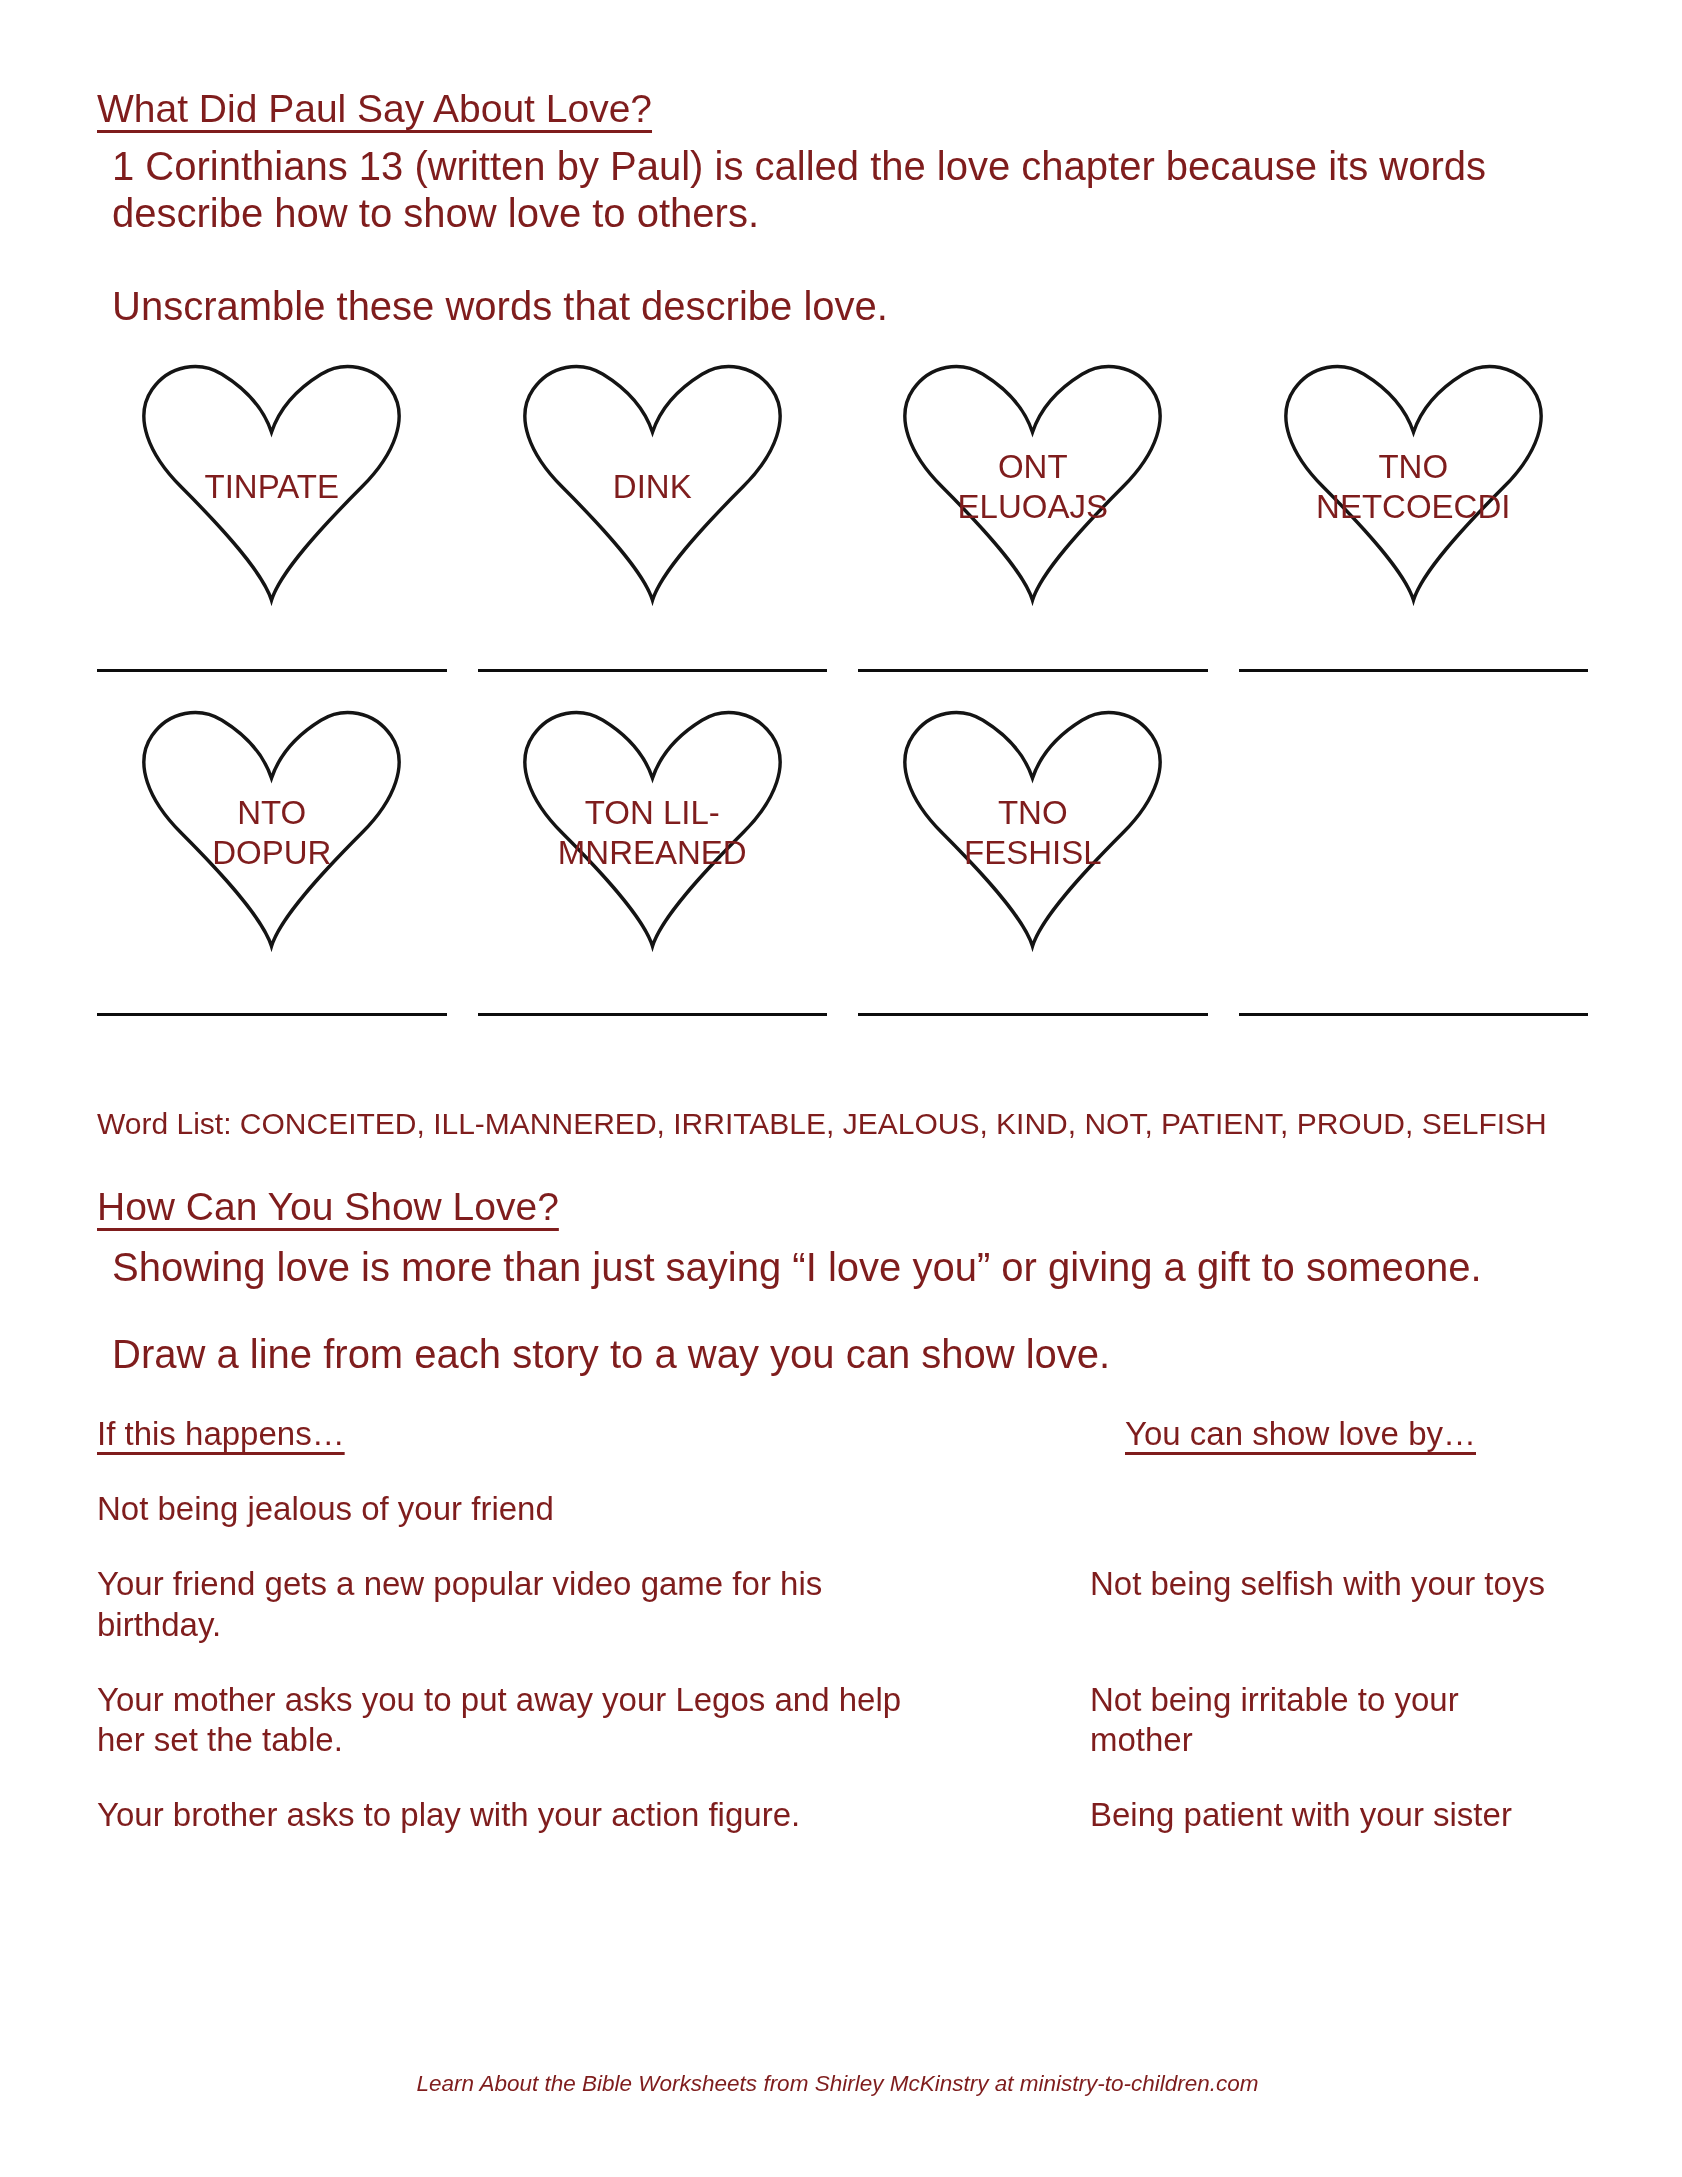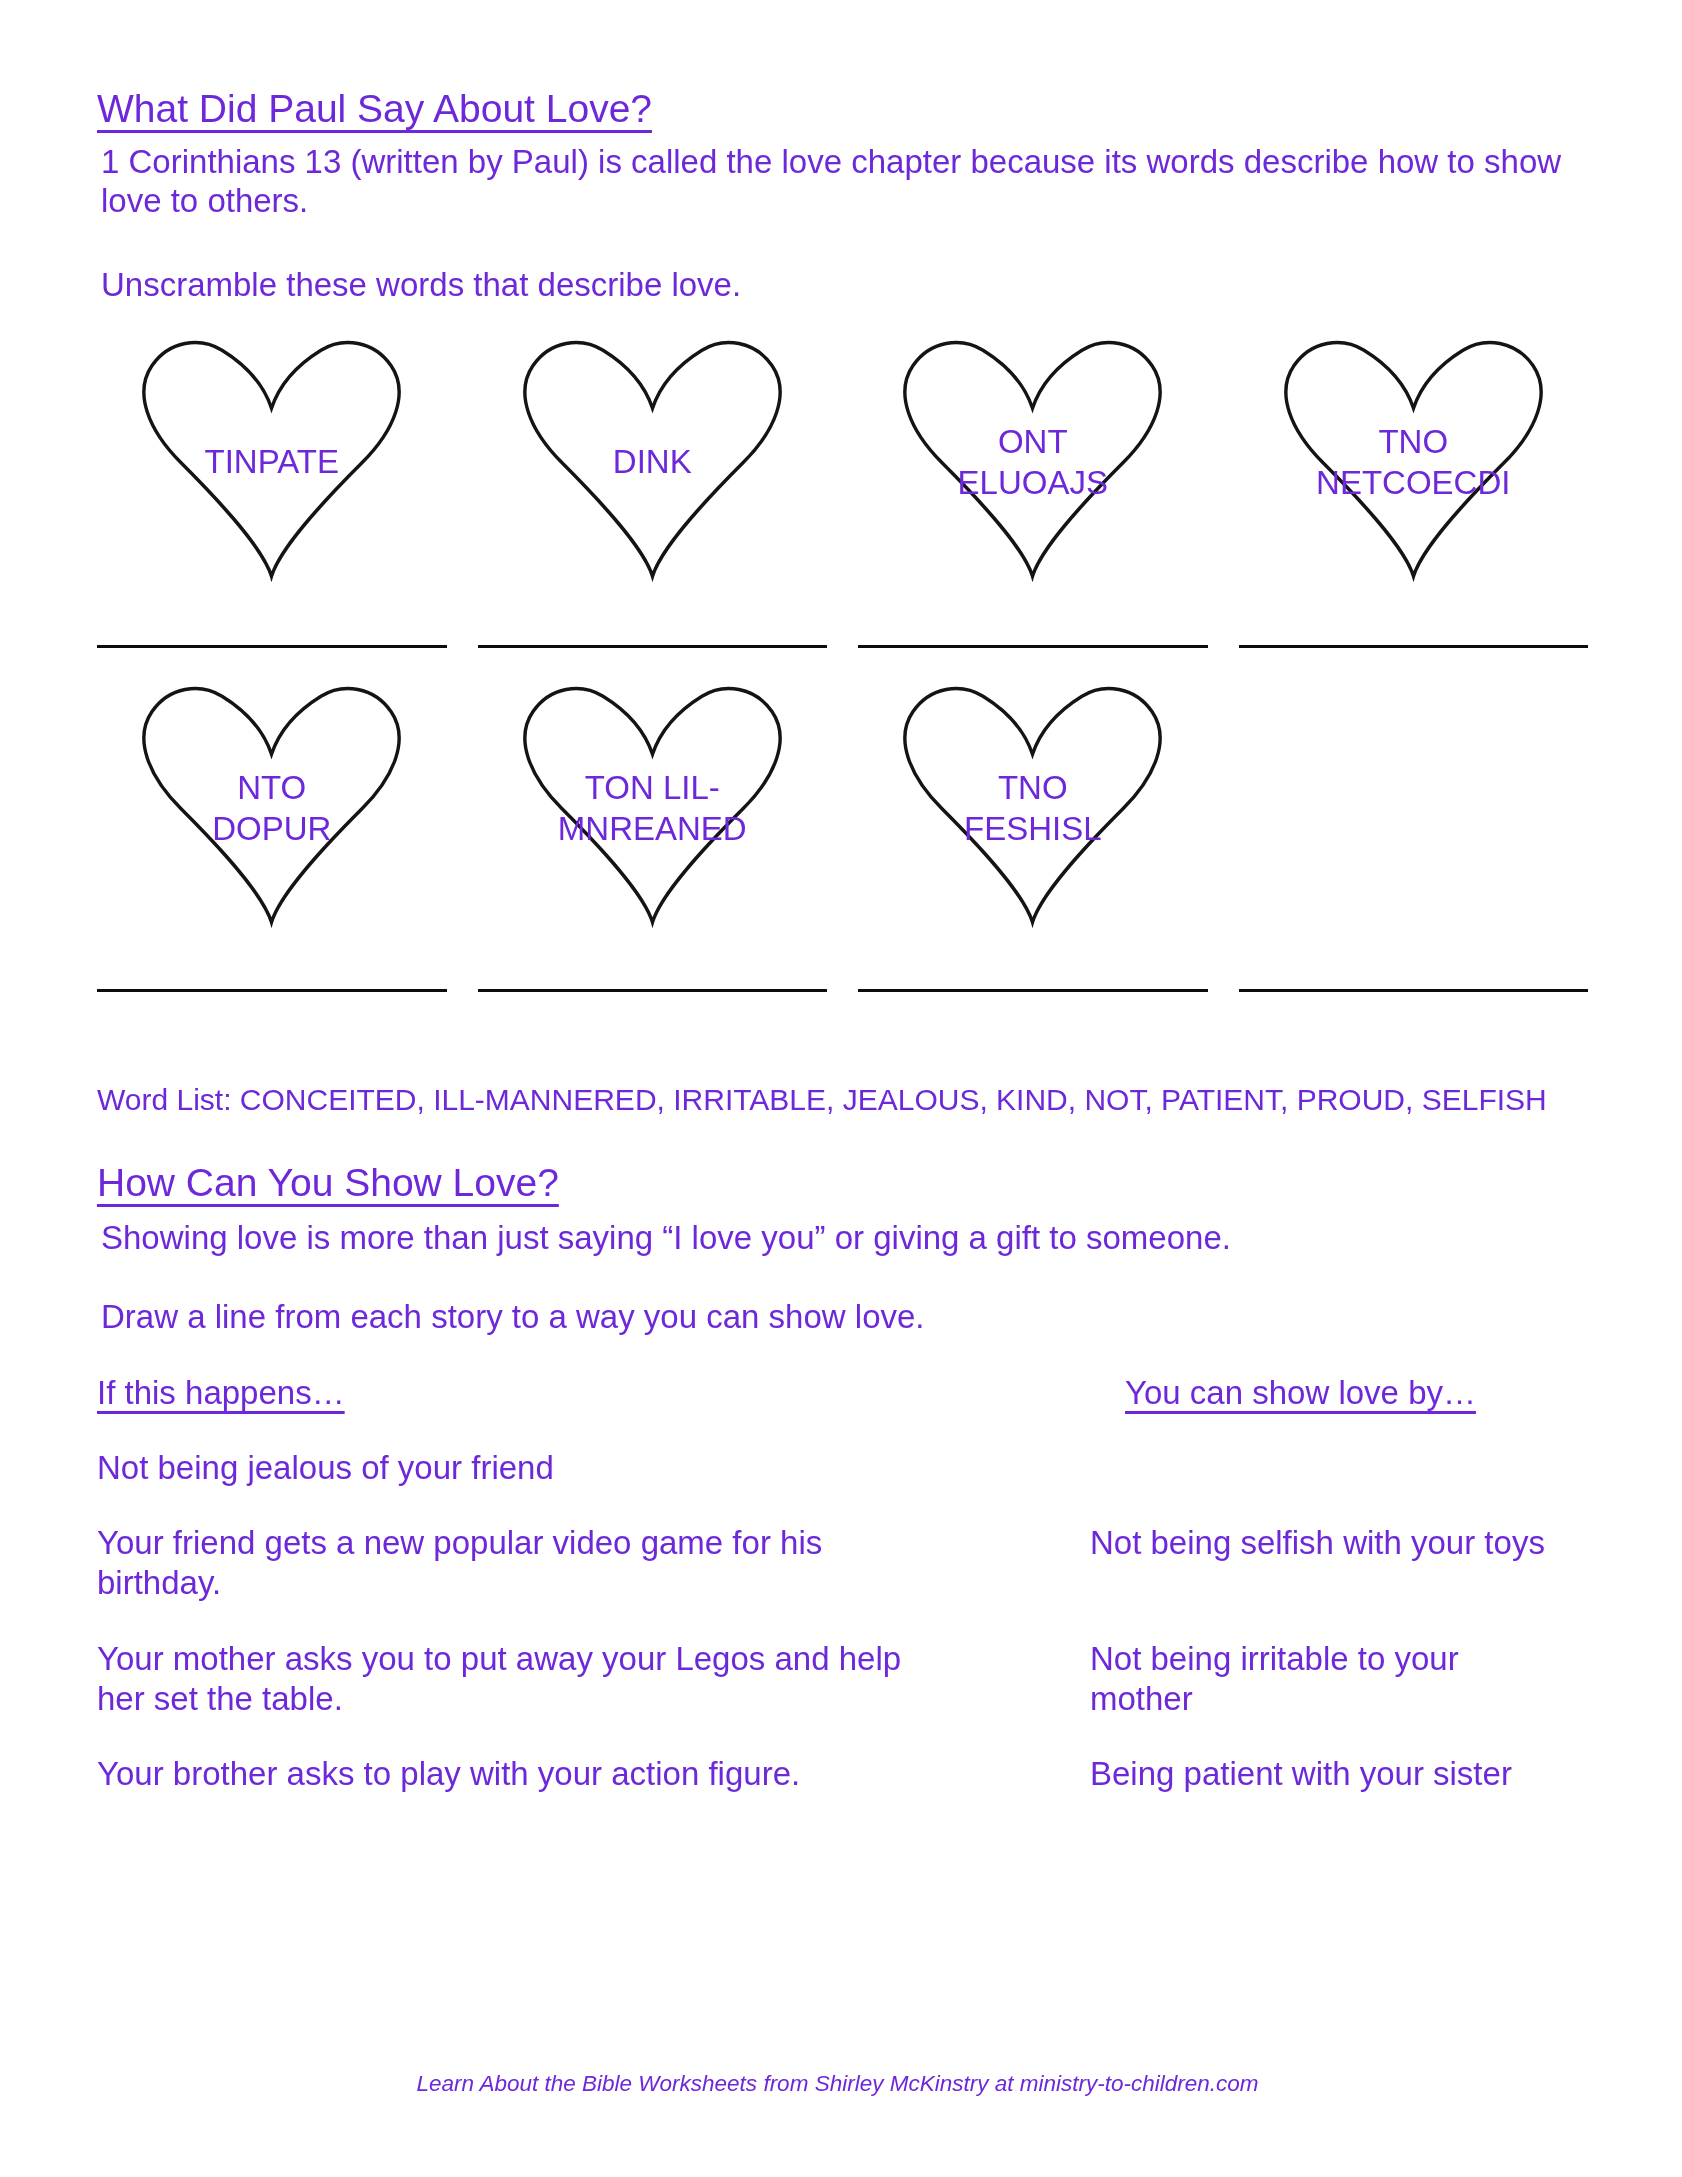--- a/index.html
+++ b/index.html
@@ -2,31 +2,31 @@
 <html style="font-size:14px"><head>
 <meta charset="utf-8">
 <style>
   html,body { margin:0; padding:0; background:#ffffff; }
   .page {
     position:relative;
     width:1683px; height:2177px;
     box-sizing:border-box;
     padding:86px 95px 0 97px;
     background:#ffffff;
-    color:#6d28d9;
+    color:#7f1d1d;
     font-family:"Liberation Sans", sans-serif;
     overflow:hidden;
   }
   .section-title {
     font-size:39px; font-weight:400; line-height:1.16; margin:0;
     text-decoration:underline;
     text-decoration-thickness:3px;
     text-underline-offset:7.8px;
   }
-  .body-text { font-size:33px; line-height:1.18; margin:4px; }
+  .body-text { font-size:40px; line-height:1.18; margin:15px; }
   .intro { margin-top:12px; }
   .instruction { margin-top:45px; }
 
   .hearts-grid {
     margin-top:22.5px;
     display:grid; grid-template-columns:repeat(4,1fr); column-gap:31px;
   }
   .hearts-grid.row2 { margin-top:26px; }
   .heart-cell { position:relative; height:256px; display:flex; justify-content:center; }
   .heart-svg { width:311px; height:256px; display:block; }

